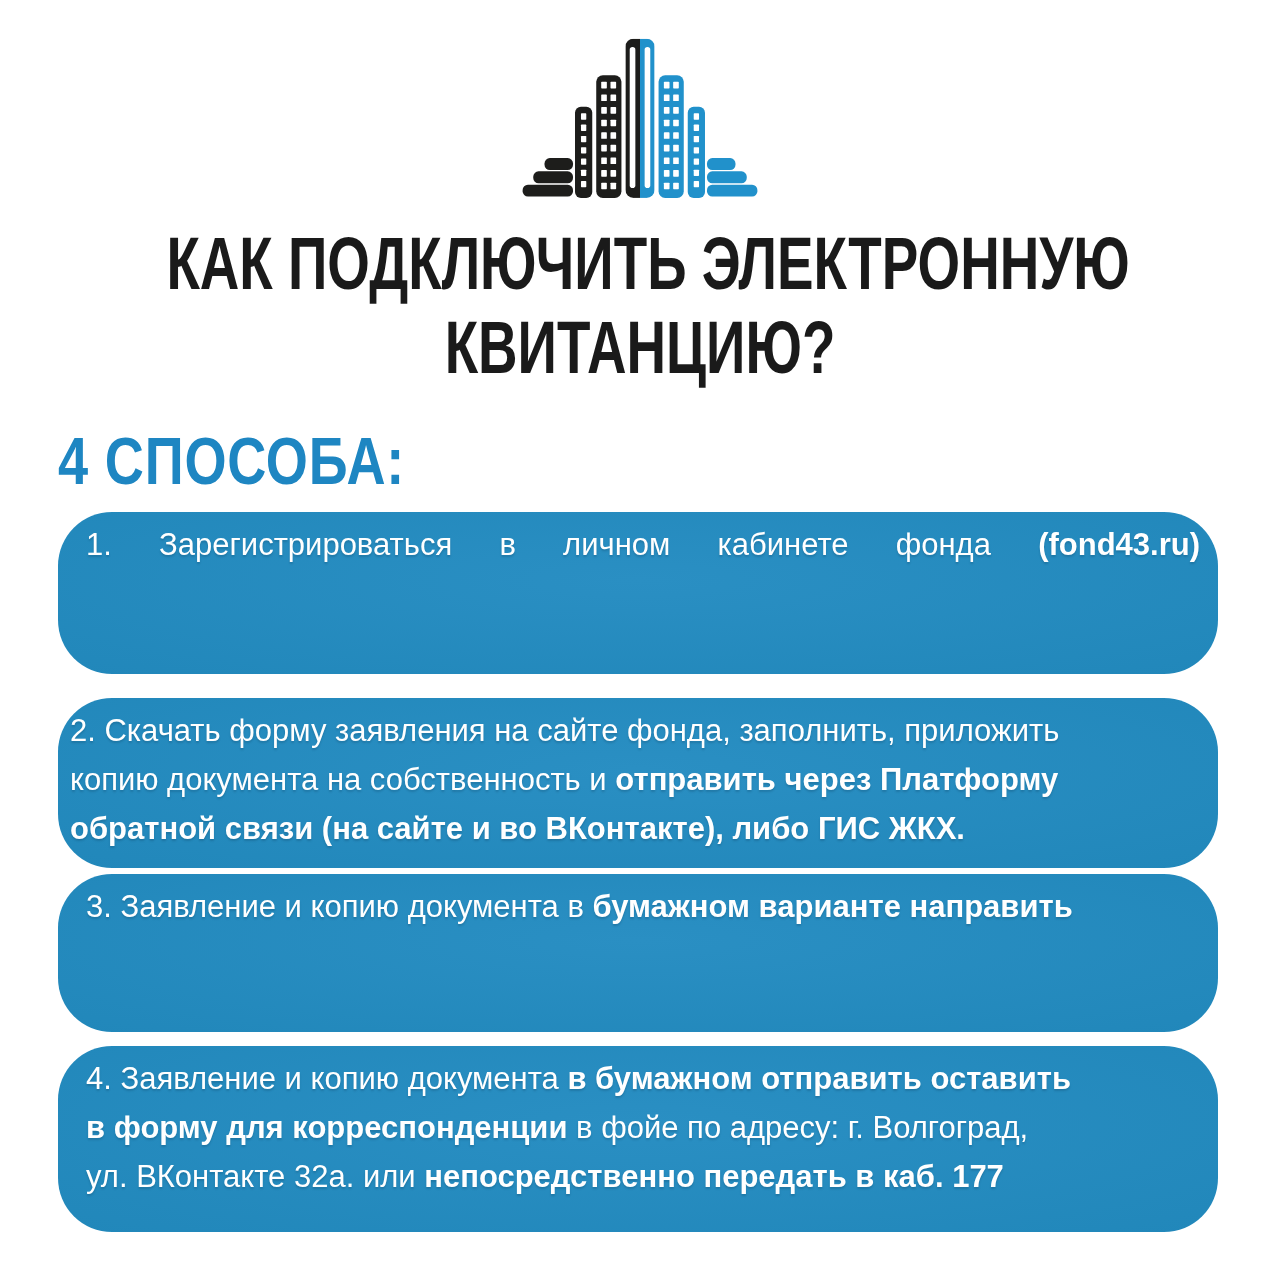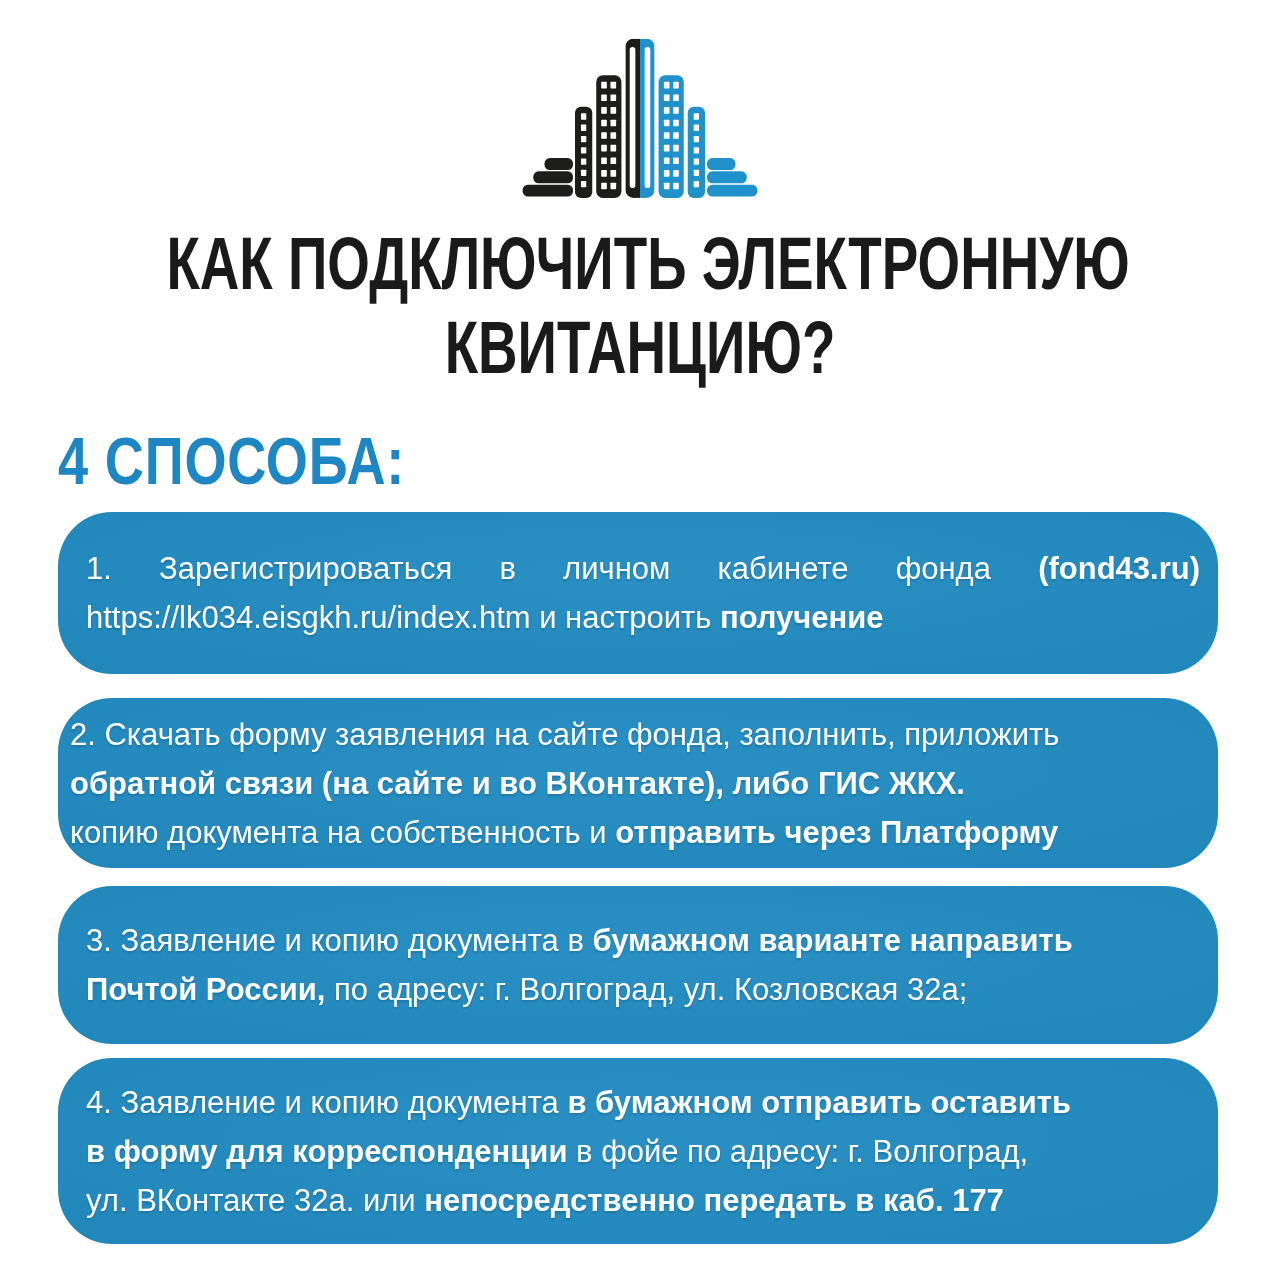--- a/index.html
+++ b/index.html
@@ -43,26 +43,26 @@
   .method-box{
     background:
       radial-gradient(130% 150% at 50% 42%,
         var(--box-gradient-top) 0%,
         var(--box-gradient-mid) 55%,
         var(--box-gradient-bottom) 100%);
     border-radius:54px;
     color:var(--box-text);
     font-size:31px;line-height:49px;
     padding:8px 18px 8px 28px;
-    display:flex;flex-direction:column;justify-content:center;
+    display:flex;flex-direction:column;
     box-sizing:border-box;
     text-shadow:0 2px 2px rgba(8,48,78,.22);
   }
   .method-box:nth-child(1){min-height:162px;margin-bottom:24px;}
-  .method-box:nth-child(2){min-height:170px;margin-bottom:18px;padding-left:12px;}
+  .method-box:nth-child(2){min-height:170px;margin-bottom:6px;padding-left:12px;}
   .method-box:nth-child(3){min-height:158px;margin-bottom:14px;}
   .method-box:nth-child(4){min-height:186px;}
   .line{white-space:nowrap;font-weight:400;}
   .line.justify{white-space:normal;text-align:justify;text-align-last:justify;}
   .seg{font-weight:400;}
   .seg.bold{font-weight:700;}
 </style>
 </head>
 <body>
 
@@ -158,30 +158,28 @@
   <h1 class="title" style="margin:0;">
     <span class="tline">КАК ПОДКЛЮЧИТЬ ЭЛЕКТРОННУЮ</span>
     <span class="tline">КВИТАНЦИЮ?</span>
   </h1>
 
   <div class="subtitle">4 СПОСОБА:</div>
 
   <div class="methods">
       <div class="method-box">
         <div class="line justify"><span class="seg">1. Зарегистрироваться в личном кабинете фонда </span><span class="seg bold">(fond43.ru)</span></div>
-        <div class="line"><span class="seg">https://lk034.eisgkh.ru/index.htm и настроить </span><span class="seg bold">получение</span></div>
       </div>
       <div class="method-box">
         <div class="line"><span class="seg">2. Скачать форму заявления на сайте фонда, заполнить, приложить</span></div>
+        <div class="line"><span class="seg">копию документа на собственность и </span><span class="seg bold">отправить через Платформу</span></div>
         <div class="line"><span class="seg bold">обратной связи (на сайте и во ВКонтакте), либо ГИС ЖКХ.</span></div>
-        <div class="line"><span class="seg">копию документа на собственность и </span><span class="seg bold">отправить через Платформу</span></div>
       </div>
       <div class="method-box">
         <div class="line"><span class="seg">3. Заявление и копию документа в </span><span class="seg bold">бумажном варианте направить</span></div>
-        <div class="line"><span class="seg bold">Почтой России,</span><span class="seg"> по адресу: г. Волгоград, ул. Козловская 32а;</span></div>
       </div>
       <div class="method-box">
         <div class="line"><span class="seg">4. Заявление и копию документа </span><span class="seg bold">в бумажном отправить оставить</span></div>
         <div class="line"><span class="seg bold">в форму для корреспонденции</span><span class="seg"> в фойе по адресу: г. Волгоград,</span></div>
         <div class="line"><span class="seg">ул. ВКонтакте 32а. или </span><span class="seg bold">непосредственно передать в каб. 177</span></div>
       </div>
     </div>
 
 </div>
 

